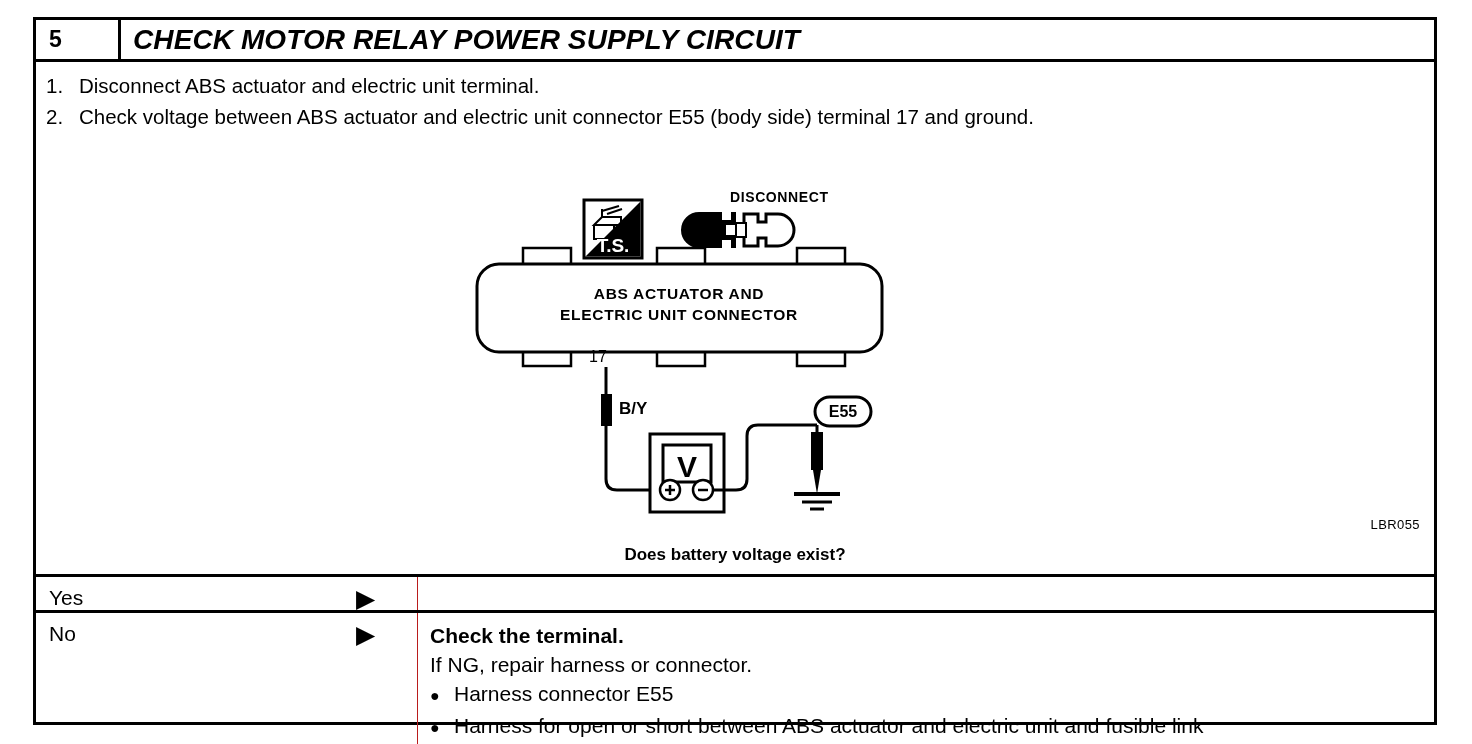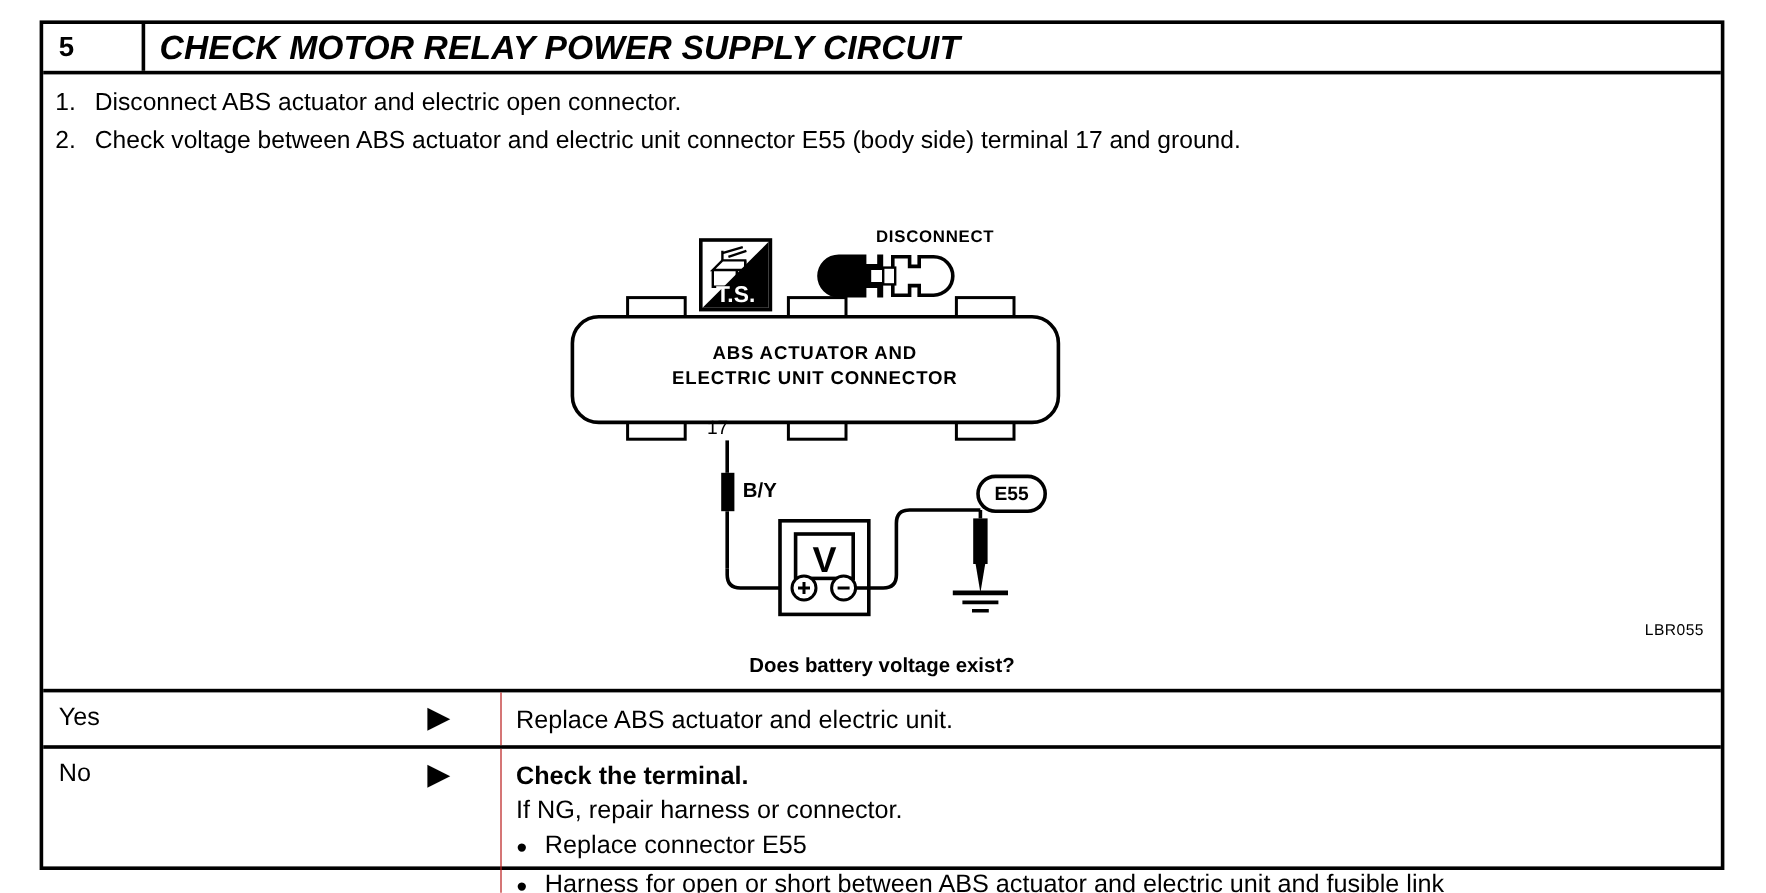--- a/index.html
+++ b/index.html
@@ -182,21 +182,21 @@
     <div class="step-header">
       <div class="step-number">5</div>
       <div class="step-title">CHECK MOTOR RELAY POWER SUPPLY CIRCUIT</div>
     </div>
 
     <div class="step-body">
 
       <div class="instructions">
         <div class="instr-line">
           <span class="instr-num">1.</span>
-          <span class="instr-text">Disconnect ABS actuator and electric open connector.</span>
+          <span class="instr-text">Disconnect ABS actuator and electric unit terminal.</span>
         </div>
         <div class="instr-line">
           <span class="instr-num">2.</span>
           <span class="instr-text">Check voltage between ABS actuator and electric unit connector E55 (body side) terminal 17 and ground.</span>
         </div>
       </div>
 
       <div class="figure">
         <svg width="1398" height="515" viewBox="0 0 1398 515" xmlns="http://www.w3.org/2000/svg">
 
@@ -300,36 +300,33 @@
       <div class="fig-code">LBR055</div>
 
       <div class="question-row">Does battery voltage exist?</div>
     </div>
 
     <div class="result-row divided">
       <div class="result-answer">
         <span>Yes</span>
         <span class="arrow-glyph">▶</span>
       </div>
-      <div class="result-action">
-        <div class="action-plain">Replace ABS actuator and electric unit.</div>
-      </div>
     </div>
 
     <div class="result-row">
       <div class="result-answer">
         <span>No</span>
         <span class="arrow-glyph">▶</span>
       </div>
       <div class="result-action">
         <div class="action-strong">Check the terminal.</div>
         <div class="action-plain">If NG, repair harness or connector.</div>
         <div class="bullet-line">
           <span class="bullet-dot">●</span>
-          <span>Replace connector E55</span>
+          <span>Harness connector E55</span>
         </div>
         <div class="bullet-line">
           <span class="bullet-dot">●</span>
           <span>Harness for open or short between ABS actuator and electric unit and fusible link</span>
         </div>
       </div>
     </div>
 
   </div>
 </div>

